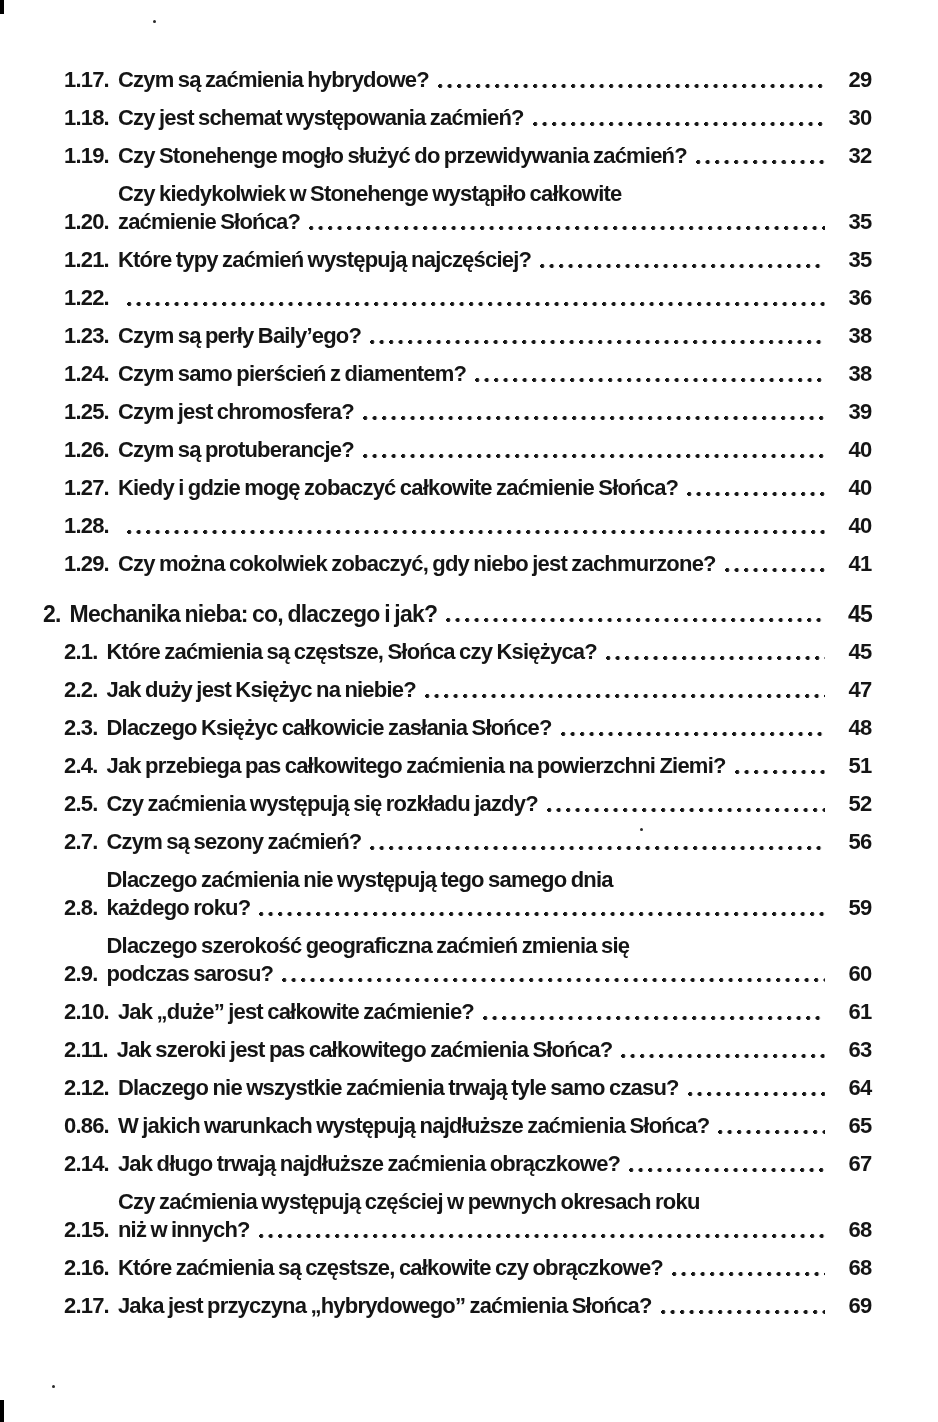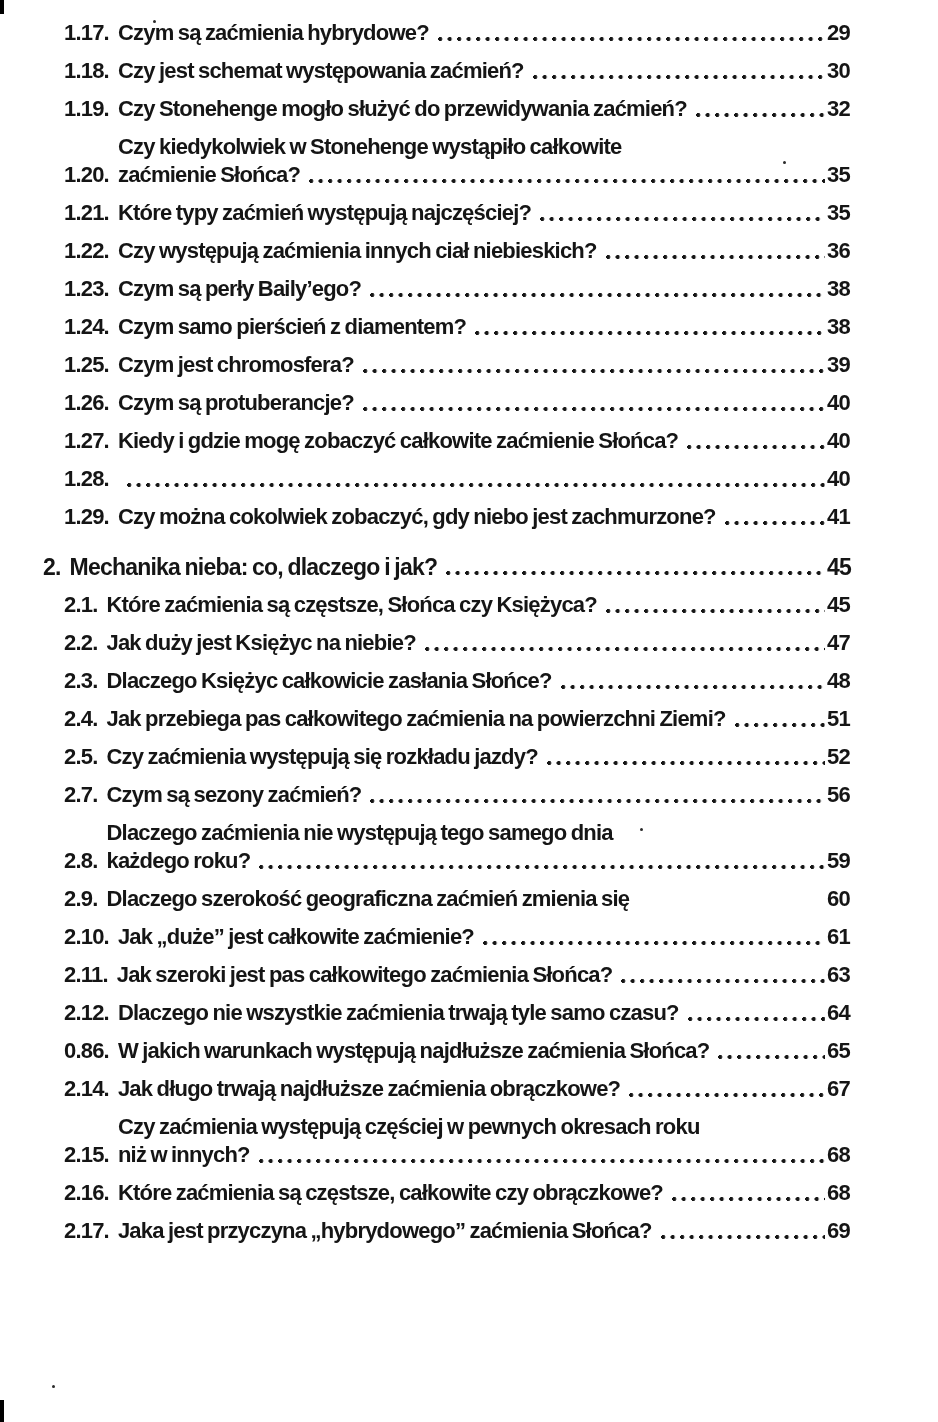--- a/index.html
+++ b/index.html
@@ -5,21 +5,21 @@
   html,body{margin:0;padding:0}
   body{
     width:938px;height:1422px;
     background:#ffffff;
     font-family:"Liberation Sans", sans-serif;
     color:#151515;
     position:relative;
     overflow:hidden;
   }
   .toc{
-    padding:19px 45px 0 64px;
+    padding:66px 45px 0 64px;
   }
   .toc-row{
     display:flex;
     align-items:flex-end;
     margin-bottom:10px;
     font-size:22px;
     font-weight:600;
     line-height:28px;
     letter-spacing:-0.8px;
     word-spacing:-1px;
@@ -51,21 +51,21 @@
     flex:1;
     min-width:8px;
     height:6px;
     margin:0 2px 5px 9px;
     background-image:radial-gradient(circle at 2.2px 3px, #161616 1.8px, transparent 2.3px);
     background-size:9.5px 6px;
     background-repeat:repeat-x;
   }
   .page-num{
     flex:0 0 66px;
-    text-align:left;
+    text-align:center;
     line-height:28px;
   }
   
   .artifact{position:absolute;background:#000;}
   .speck{position:absolute;background:#2a2a2a;width:3px;height:3px;border-radius:50%;}
 </style>
 </head>
 <body>
 
 <div class="artifact" style="left:0;top:0;width:4px;height:14px;"></div>
@@ -131,21 +131,20 @@
           <div class="leader"></div>
         </div>
       </div>
     <span class="page-num">35</span>
   </div>
 
   <div class="toc-row">
     <span class="num">1.22.</span>
     <div class="content">
         <div class="line">
-          <span class="txt">Czy występują zaćmienia innych ciał niebieskich?</span>
           <div class="leader"></div>
         </div>
       </div>
     <span class="page-num">36</span>
   </div>
 
   <div class="toc-row">
     <span class="num">1.23.</span>
     <div class="content">
         <div class="line">
@@ -312,20 +311,24 @@
       </div>
     <span class="page-num">59</span>
   </div>
 
   <div class="toc-row">
     <span class="num">2.9.</span>
     <div class="content">
         <div class="line">
           <span class="txt">Dlaczego szerokość geograficzna zaćmień zmienia się</span>
         </div>
+        <div class="line">
+          <span class="txt">podczas sarosu?</span>
+          <div class="leader"></div>
+        </div>
       </div>
     <span class="page-num">60</span>
   </div>
 
   <div class="toc-row">
     <span class="num">2.10.</span>
     <div class="content">
         <div class="line">
           <span class="txt">Jak „duże” jest całkowite zaćmienie?</span>
           <div class="leader"></div>

